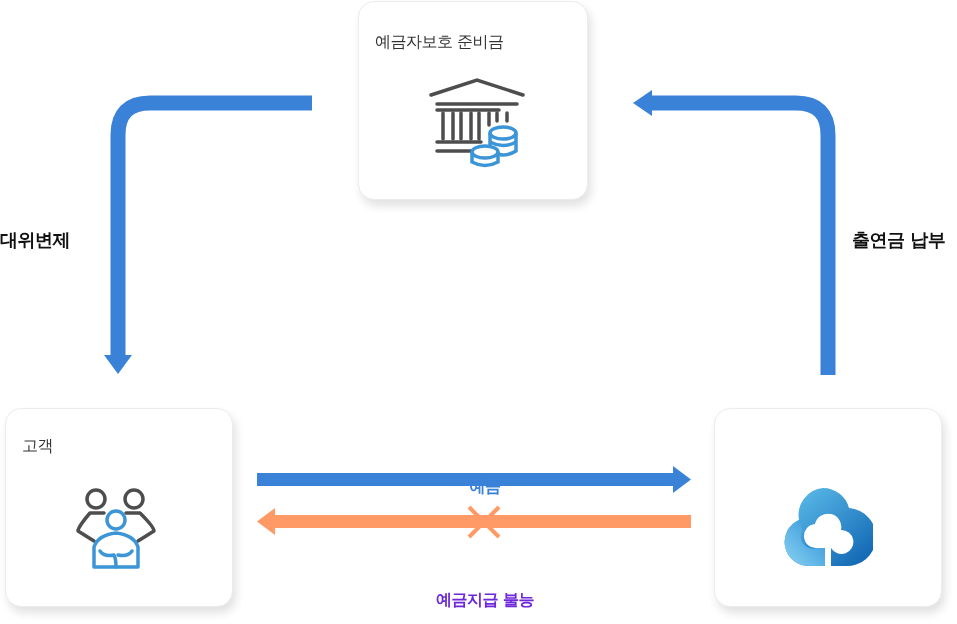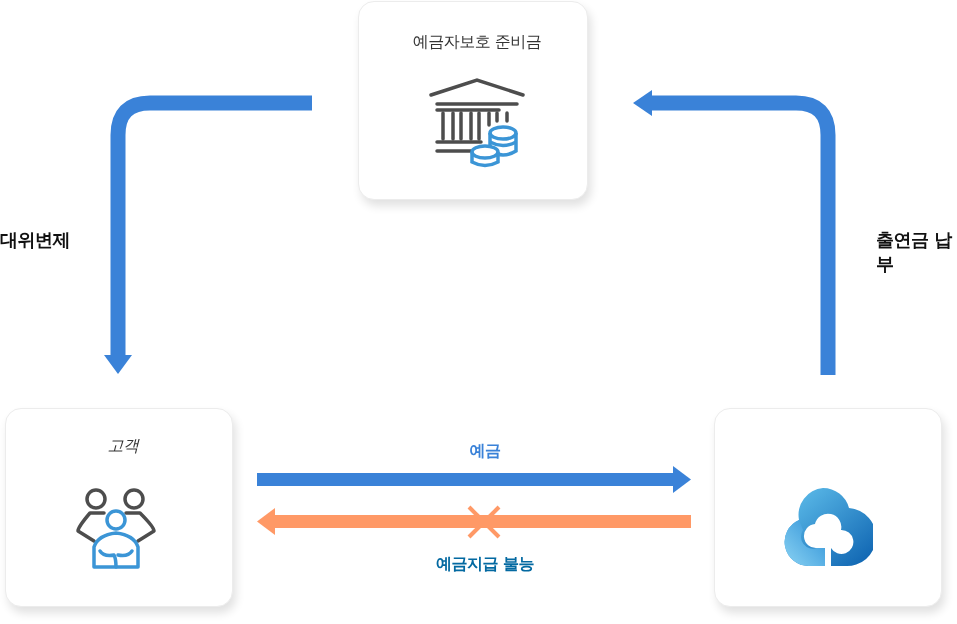--- a/index.html
+++ b/index.html
@@ -7,42 +7,42 @@
     width:957px; height:624px; position:relative; overflow:hidden;
     background:#ffffff;
     font-family:"DejaVu Sans", "Liberation Sans", sans-serif;
   }
   .card {
     position:absolute; background:#fff; border-radius:16px;
     border:1px solid #ececec;
     box-shadow: 3px 6px 10px rgba(0,0,0,0.12);
   }
   .card-title {
-    position:absolute; left:8px; right:0; text-align:center;
+    position:absolute; left:16px; right:0; 
     font-size:16px; color:#333; letter-spacing:-0.5px;
   }
   #card-fund { left:358px; top:1px; width:228px; height:197px; }
   #card-customer { left:5px; top:408px; width:226px; height:197px; }
   #card-bank { left:714px; top:408px; width:226px; height:197px; }
   .card .card-title { top:30px; }
-  #card-customer .card-title, #card-bank .card-title { top:27px;font-style:italic; }
+  #card-customer .card-title, #card-bank .card-title { top:27px; }
   .icon { position:absolute; }
   #bank-icon { left:70px; top:75px; width:96px; height:92px; }
   #people-icon { left:68px; top:78px; width:86px; height:84px; }
   #cloud-icon { left:68px; top:75px; width:90px; height:88px; }
 
   svg.flow { position:absolute; left:0; top:0; }
   .side-label {
     position:absolute; font-weight:bold; font-size:18px; color:#111; letter-spacing:-0.5px;
   }
   #label-subrogation { left:0px; top:228px; }
-  #label-contribution { left:876px; top:228px; }
-  .mid-label { position:absolute; font-weight:bold; font-size:16px; text-align:center; letter-spacing:-0.5px; }
+  #label-contribution { left:852px; top:228px; }
+  .mid-label { position:absolute; font-weight:bold; font-size:16px; text-align:center; letter-spacing:-0.5px;margin-top:36px; }
   #label-deposit { left:440px; top:441px; width:90px; color:#3a82d8; }
-  #label-nopay { left:400px; top:554px; width:170px; color:#0369a1; }
+  #label-nopay { left:400px; top:554px; width:170px; color:#6d28d9; }
 </style>
 </head>
 <body>
 
 <svg class="flow" width="957" height="624">
 
   <g>
     <path d="M312,103 L150,103 Q118,103 118,135 L118,355" fill="none" stroke="#3a82d8" stroke-width="15"></path>
     <polygon points="104,355 132,355 118,374" fill="#3a82d8"></polygon>
   </g>

